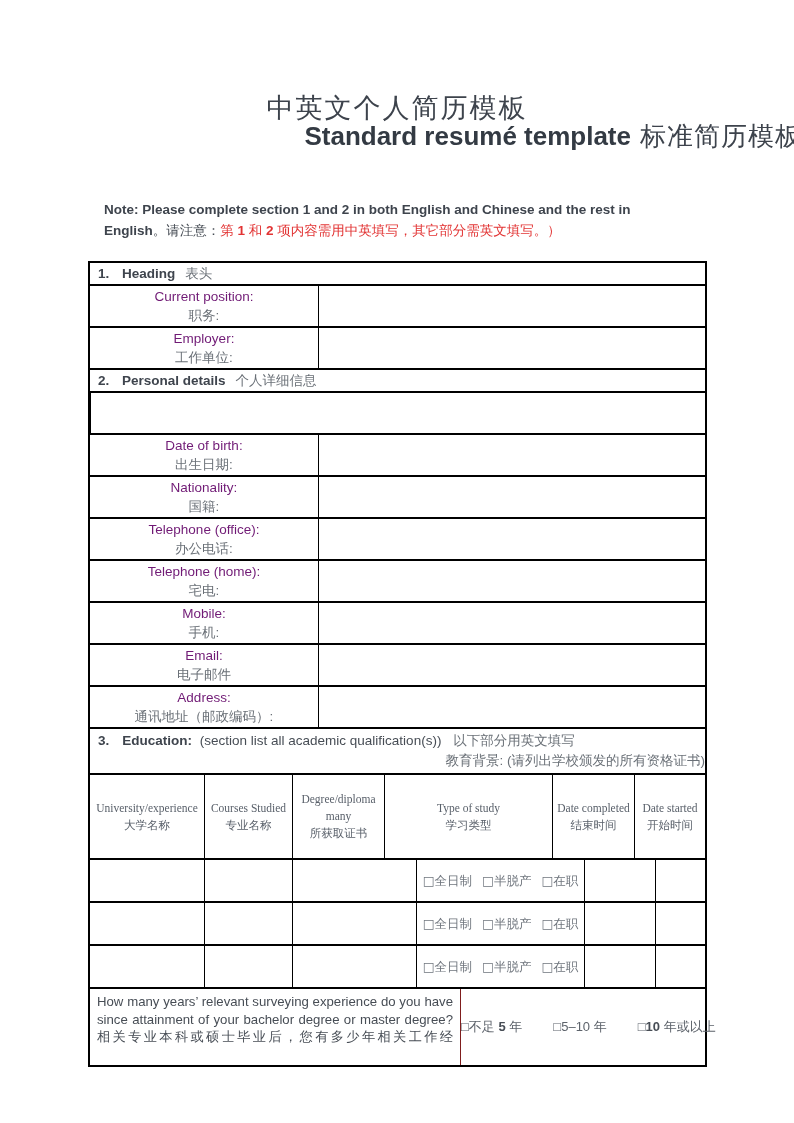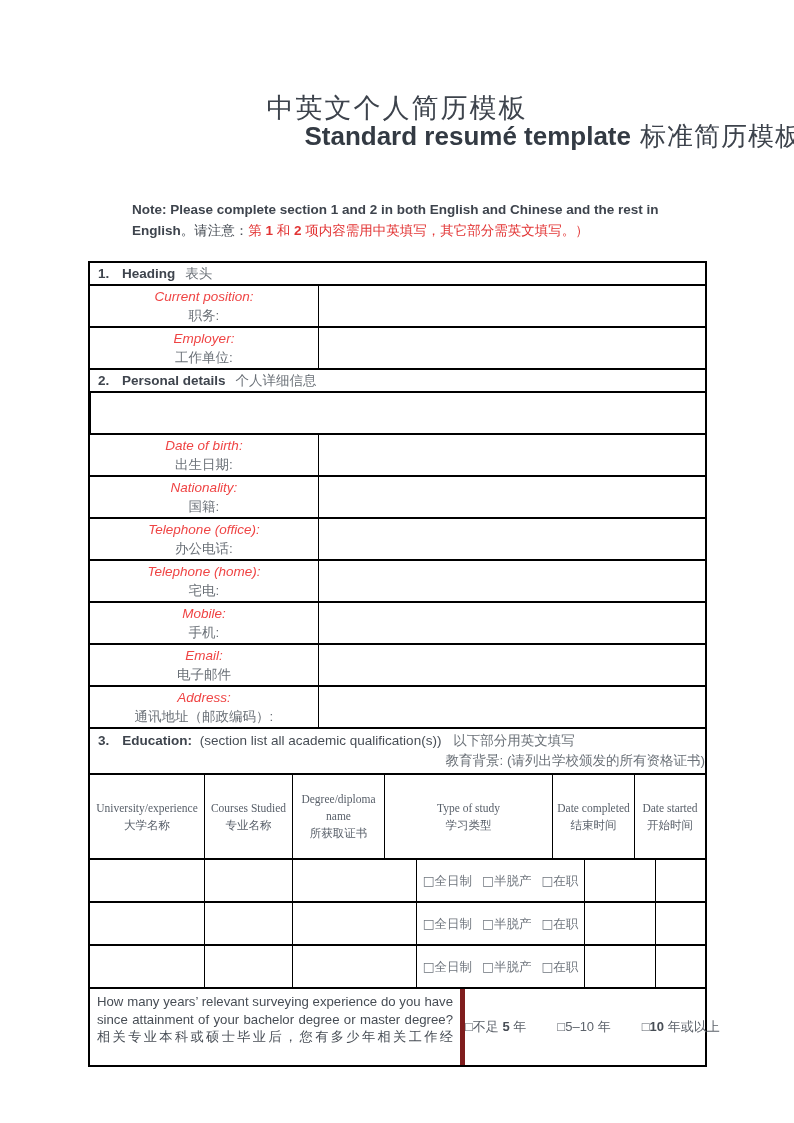--- a/index.html
+++ b/index.html
@@ -5,41 +5,41 @@
   html,body{margin:0;padding:0;background:#fff;}
   .page{position:relative;width:794px;height:1123px;background:#ffffff;
         font-family:"Liberation Sans", sans-serif;color:#3e444d;overflow:hidden;}
 
   .title1{position:absolute;top:90px;left:0;width:100%;text-align:center;
           font-family:"DejaVu Serif", serif;font-size:27px;color:#3d434c;letter-spacing:2px;}
   .title2{position:absolute;top:119px;left:0;width:100%;text-align:right;font-size:26px;padding-left:8px;}
   .title2 .t2en{font-weight:bold;color:#333a43;}
   .title2 .t2zh{font-family:"DejaVu Serif", serif;color:#3d434c;margin-left:9px;letter-spacing:1px;}
 
-  .note{position:absolute;top:199px;left:132px;width:576px;font-size:13.5px;
+  .note{position:absolute;top:199px;left:104px;width:576px;font-size:13.5px;
         line-height:21px;color:#3e444d;}
   .note .nen{font-weight:bold;}
   .note .nzh{font-weight:normal;color:#474d55;}
   .note .nred{color:#e23333;}
   .note .nredb{color:#e23333;font-weight:bold;}
 
   .tbl{position:absolute;top:261px;left:88px;width:619px;box-sizing:border-box;
        border:2px solid #000;background:#fff;}
   .tbl > div{border-bottom:2px solid #000;}
   .tbl > div:last-child{border-bottom:0;}
 
   .sechead{height:19px;padding:1px 0 1px 8px;display:flex;align-items:center;font-size:13.5px;}
   .sechead .num{font-weight:bold;width:24px;flex:0 0 24px;}
   .sechead .sen{font-weight:bold;}
   .sechead .szh{color:#6a7077;margin-left:10px;}
 
   .frow{display:flex;height:40px;}
   .frow .lbl{width:228px;flex:0 0 228px;box-sizing:border-box;display:flex;flex-direction:column;
              justify-content:center;align-items:center;text-align:center;line-height:19px;font-size:13.5px;}
-  .frow .lbl .len{color:#ef4444;font-style:italic;}
+  .frow .lbl .len{color:#701a75;}
   .frow .lbl .lzh{color:#6a7077;}
   .frow .val{flex:1;border-left:1px solid #000;}
 
   .sec3{height:42px;box-sizing:content-box;padding:2px 0 0 8px;font-size:13.5px;line-height:20px;}
   .sec3 .num{font-weight:bold;margin-right:13px;}
   .sec3 .s3b{font-weight:bold;}
   .sec3 .s3r{color:#474d55;margin-left:4px;}
   .sec3 .s3zh{color:#6a7077;margin-left:8px;}
   .sec3 .line2{margin-left:23px;color:#6a7077;text-align:right;}
 
@@ -56,21 +56,21 @@
   .c6{width:82px;flex:0 0 82px;}
 
   .edurow{display:flex;height:41px;}
   .edurow .ec{padding:0;}
   .typecell{flex-direction:row !important;gap:10px;font-size:12.5px;color:#6f757d;
             font-family:"DejaVu Serif", serif;margin-left:32px;}
 
   .exprow{display:flex;height:76px;}
   .expl{width:370px;flex:0 0 370px;box-sizing:border-box;padding:4px 7px 0 7px;font-size:13.2px;
         color:#474d55;line-height:17.5px;text-align:justify;text-align-last:justify;}
-  .expr{flex:1;border-left:5px solid #7f1d1d;display:flex;align-items:center;justify-content:center;
+  .expr{flex:1;border-left:1px solid #7f1d1d;display:flex;align-items:center;justify-content:center;
         gap:31px;font-size:13px;color:#5d636b;white-space:nowrap;}
   .optb{font-weight:bold;color:#474d55;}
 </style>
 </head>
 <body>
 
 <div class="page">
 
   <div class="title1">中英文个人简历模板</div>
 
@@ -184,21 +184,21 @@
     <div class="eduhead">
       <div class="ec c1">
         <div>University/experience</div>
         <div>大学名称</div>
       </div>
       <div class="ec c2">
         <div>Courses Studied</div>
         <div>专业名称</div>
       </div>
       <div class="ec c3">
-        <div>Degree/diploma name</div>
+        <div>Degree/diploma many</div>
         <div>所获取证书</div>
       </div>
       <div class="ec c4">
         <div>Type of study</div>
         <div>学习类型</div>
       </div>
       <div class="ec c6">
         <div>Date completed</div>
         <div>结束时间</div>
       </div>

